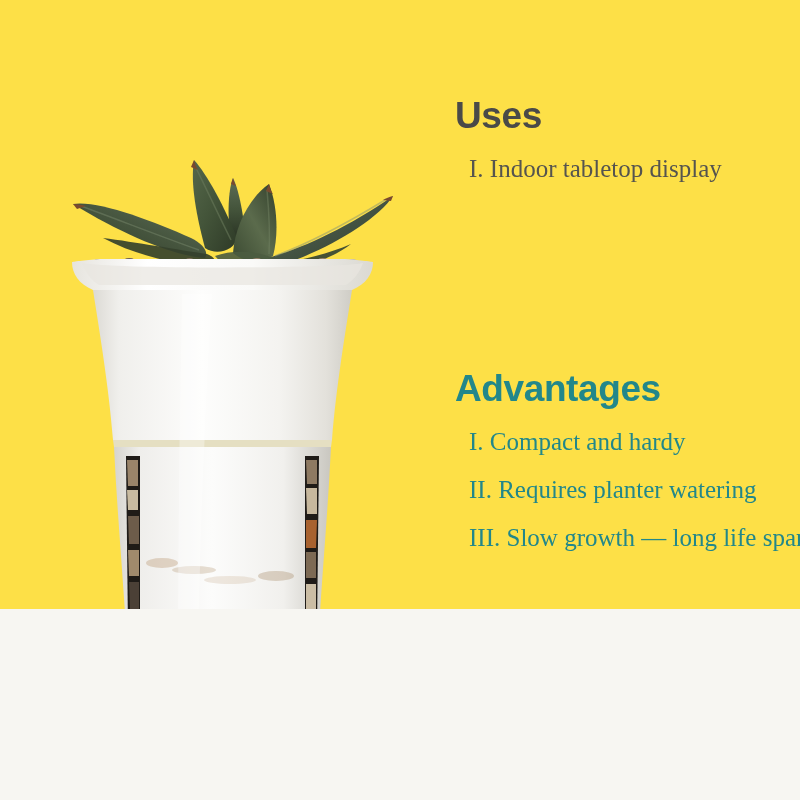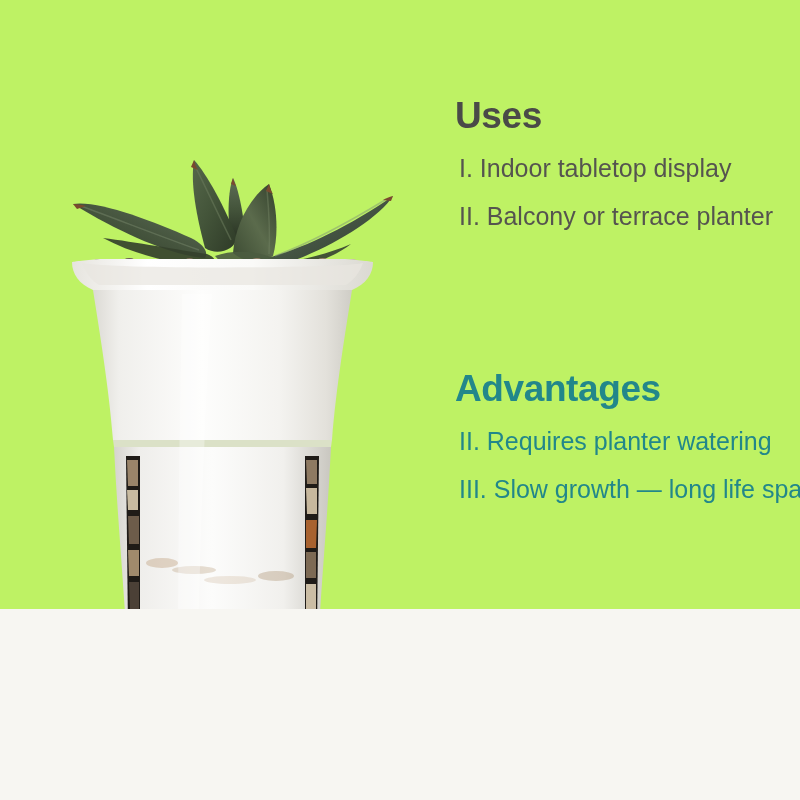--- a/index.html
+++ b/index.html
@@ -12,21 +12,21 @@
     background: #f7f6f2;
     font-family: "Liberation Sans", sans-serif;
     overflow: hidden;
     position: relative;
   }
 
   #canvas {
     position: relative;
     width: 800px;
     height: 609px;
-    background: #bef264;
+    background: #fde047;
     overflow: hidden;
   }
 
   
   .photo-region {
     position: absolute;
     left: 0;
     top: 0;
     width: 430px;
     height: 800px;
@@ -99,22 +99,23 @@
     letter-spacing: -0.4px;
     line-height: 1.0;
     margin: 0 0 22px 0;
     white-space: nowrap;
   }
   .heading-uses { color: #4a4a48; }
   .heading-adv  { color: #22878a; }
 
   .item-list {
     list-style: none;
-    margin: 4px;
+    margin: 14px;
     padding: 0;
+    font-family: Liberation Serif, serif;
   }
   .item {
     font-size: 25px;
     line-height: 1.0;
     margin-bottom: 23px;
     white-space: nowrap;
   }
   .item:last-child { margin-bottom: 0; }
   .item-uses { color: #55544f; }
   .item-adv  { color: #22878a; }
@@ -296,26 +297,26 @@
       </svg>
     </div>
   </div>
 
   <div class="text-col">
 
     <div class="block block-uses">
       <h2 class="heading heading-uses">Uses</h2>
       <ul class="item-list">
         <li class="item item-uses">I. Indoor tabletop display</li>
-        <li class="item item-uses">II. Balcony or terrace planter</li>
       </ul>
     </div>
 
     <div class="block block-adv">
       <h2 class="heading heading-adv">Advantages</h2>
       <ul class="item-list">
+        <li class="item item-adv">I. Compact and hardy</li>
         <li class="item item-adv">II. Requires planter watering</li>
         <li class="item item-adv">III. Slow growth — long life span</li>
       </ul>
     </div>
   </div>
 
 </div>
 
 </body></html>

